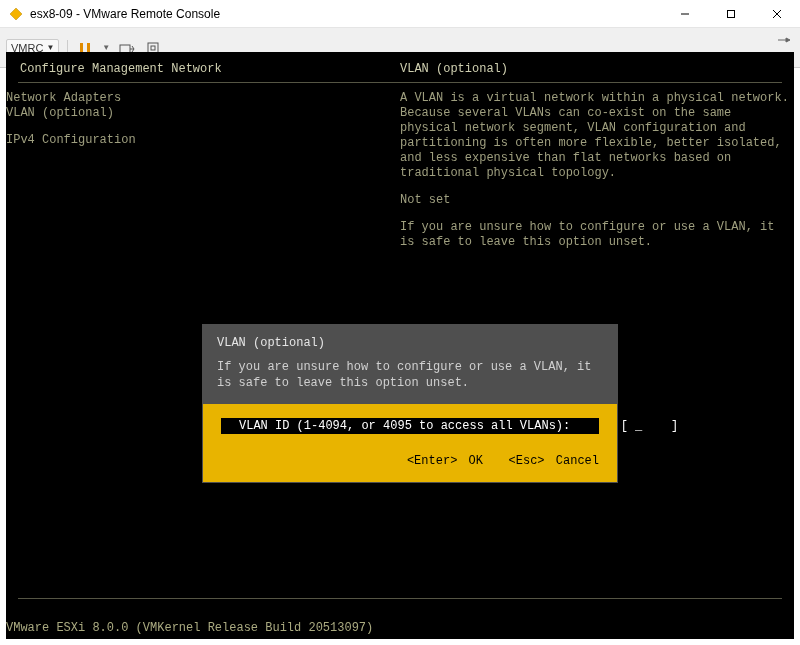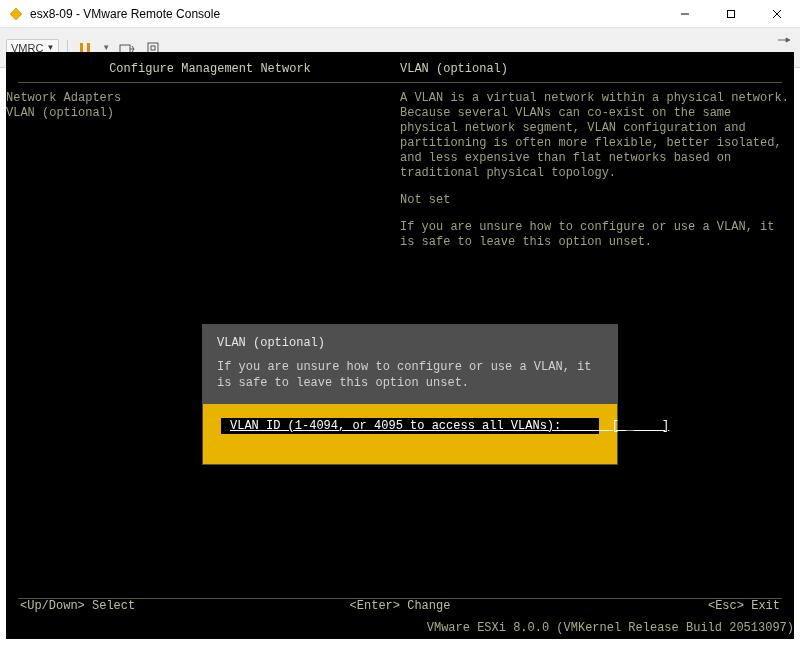--- a/index.html
+++ b/index.html
@@ -78,21 +78,21 @@
   }
   .con-inner {
     position: relative;
     width: 100%; height: 100%;
   }
   .con-header {
     display: flex;
     padding: 10px 14px 6px 14px;
     color: #cfcfb0;
   }
-  .con-header .left { flex: 1; text-align: center; }
+  .con-header .left { flex: 1; }
   .con-header .right { flex: 1; }
   .con-hr {
     border: none;
     border-top: 1px solid #555544;
     margin: 0 12px 8px 12px;
   }
   .con-body {
     display: flex;
     padding: 0 0;
     color: #9f9f7f;
@@ -116,25 +116,24 @@
   }
   .dlg-title { font-weight: normal; color: #e5e5e5; margin-bottom: 8px; }
   .dlg-sub { color: #d0d0d0; }
   .dlg-body {
     background: #e8b400;
     padding: 14px 18px 10px 18px;
   }
   .dlg-field-row {
     background: #000;
     color: #fff;
-    padding: 1px 9px;
+    padding: 1px 18px;
     margin-bottom: 20px;
     font-family: "Courier New", monospace;
     white-space: pre;
-    text-decoration: underline;
   }
   .dlg-field-input {
     display: inline-block;
   }
   .dlg-foot {
     text-align: right;
     color: #000;
     padding: 0 0 4px 0;
   }
   .dlg-foot span { margin-left: 4px; }
@@ -150,21 +149,21 @@
   .con-bottom .l { flex:1; text-align:left; }
   .con-bottom .c { flex:1; text-align:center; }
   .con-bottom .r { flex:1; text-align:right; }
   .con-hr2 {
     position:absolute; left:12px; right:12px; bottom: 40px;
     border:none; border-top:1px solid #555544;
   }
   .con-footer {
     position: absolute;
     left:0; right:0; bottom: 4px;
-    text-align: right;
+    text-align: left;
     color: #aaaa80;
   }
 </style>
 </head>
 <body>
 
 <div class="win-titlebar">
   <span class="win-title-icon">
     <svg width="14" height="14" viewBox="0 0 14 14">
         <polygon points="7,1 13,7 7,13 1,7" fill="#f5b300" stroke="#b8860b" stroke-width="0.5"></polygon>
@@ -228,39 +227,42 @@
     <div class="con-header">
       <div class="left">Configure Management Network</div>
       <div class="right">VLAN (optional)</div>
     </div>
     <hr class="con-hr">
     <div class="con-body">
       <div class="left">
         <div class="menu-item">Network Adapters</div>
         <div class="menu-item">VLAN (optional)</div>
         <div style="height:12px"></div>
+        <div class="menu-item">IPv4 Configuration</div>
       </div>
       <div class="right">
         <p>A VLAN is a virtual network within a physical network. Because several VLANs can co-exist on the same physical network segment, VLAN configuration and partitioning is often more flexible, better isolated, and less expensive than flat networks based on traditional physical topology.</p>
         <p>Not set</p>
         <p>If you are unsure how to configure or use a VLAN, it is safe to leave this option unset.</p>
       </div>
     </div>
 
     <div class="dlg">
       <div class="dlg-head">
         <div class="dlg-title">VLAN (optional)</div>
         <div class="dlg-sub">If you are unsure how to configure or use a VLAN, it is safe to leave this option unset.</div>
       </div>
       <div class="dlg-body">
         <div class="dlg-field-row"><span>VLAN ID (1-4094, or 4095 to access all VLANs):</span>       [ <span class="dlg-field-input">_</span>    ]</div>
+        <div class="dlg-foot">
+          <span class="key">&lt;Enter&gt;</span>
+          <span>OK</span>
+          &nbsp;
+          <span class="key">&lt;Esc&gt;</span>
+          <span>Cancel</span>
+        </div>
       </div>
     </div>
 
     <hr class="con-hr2">
-    <div class="con-bottom">
-      <div class="l">&lt;Up/Down&gt; Select</div>
-      <div class="c">&lt;Enter&gt; Change</div>
-      <div class="r">&lt;Esc&gt; Exit</div>
-    </div>
     <div class="con-footer">VMware ESXi 8.0.0 (VMKernel Release Build 20513097)</div>
   </div>
 </div>
 
 </body></html>

